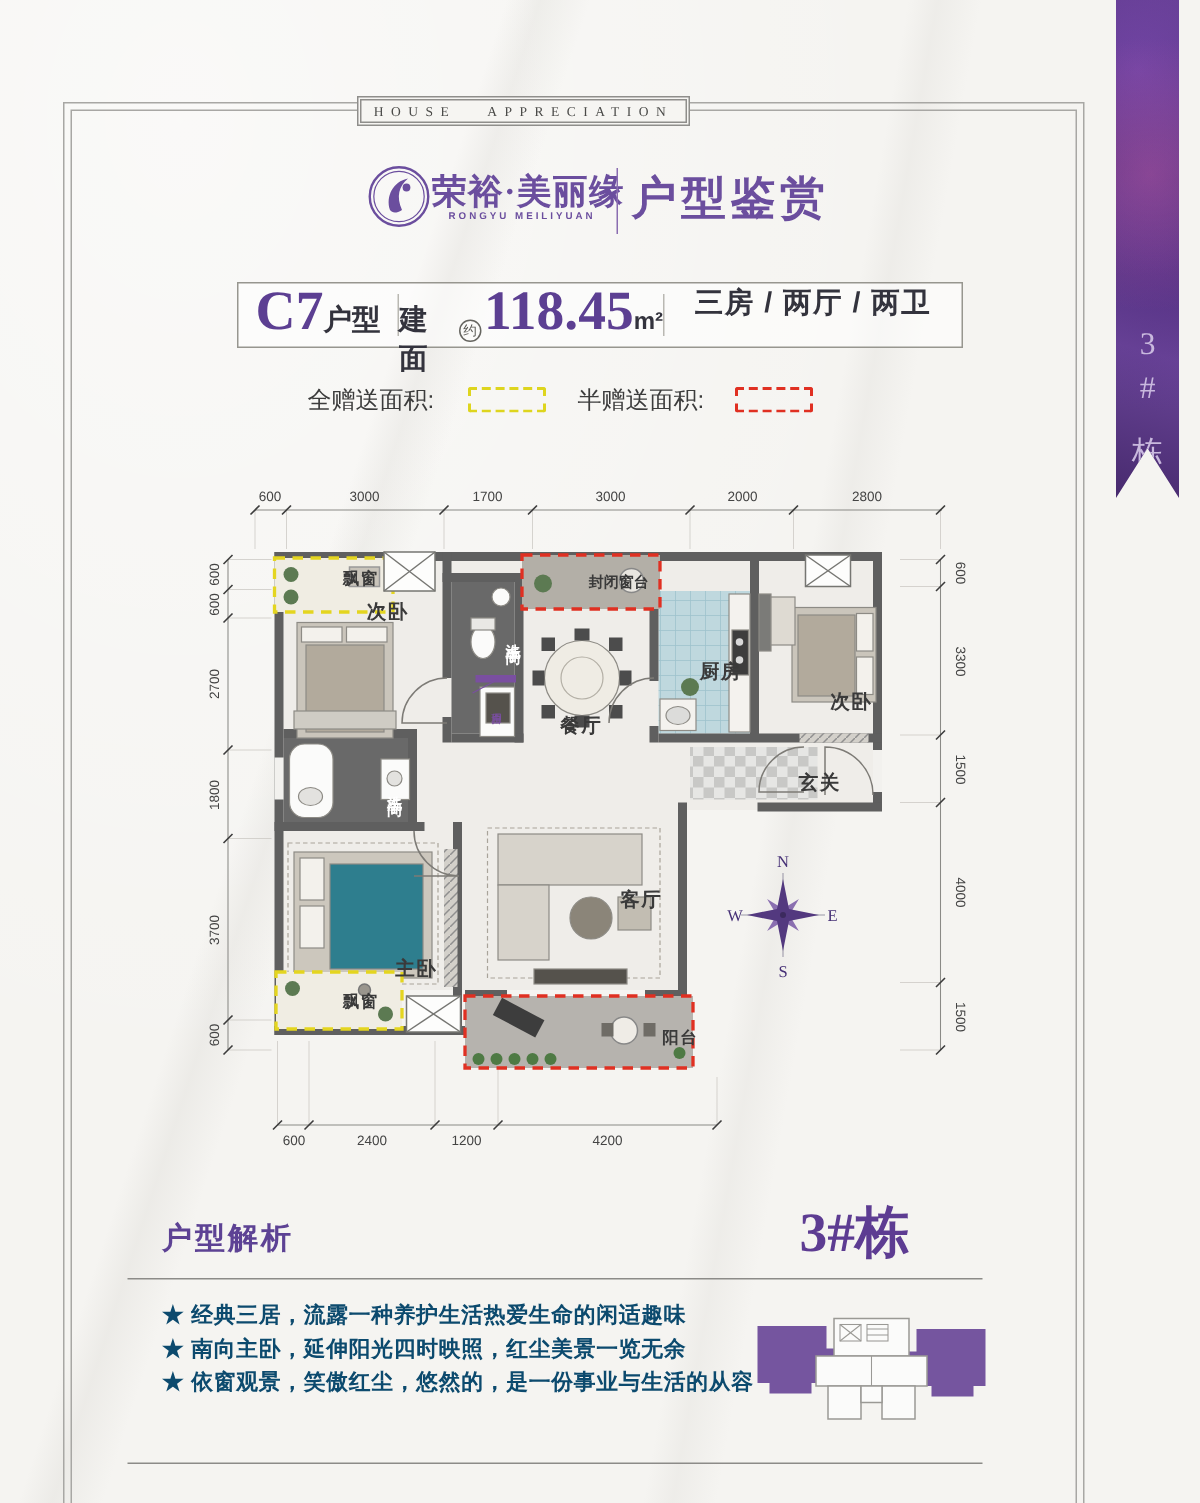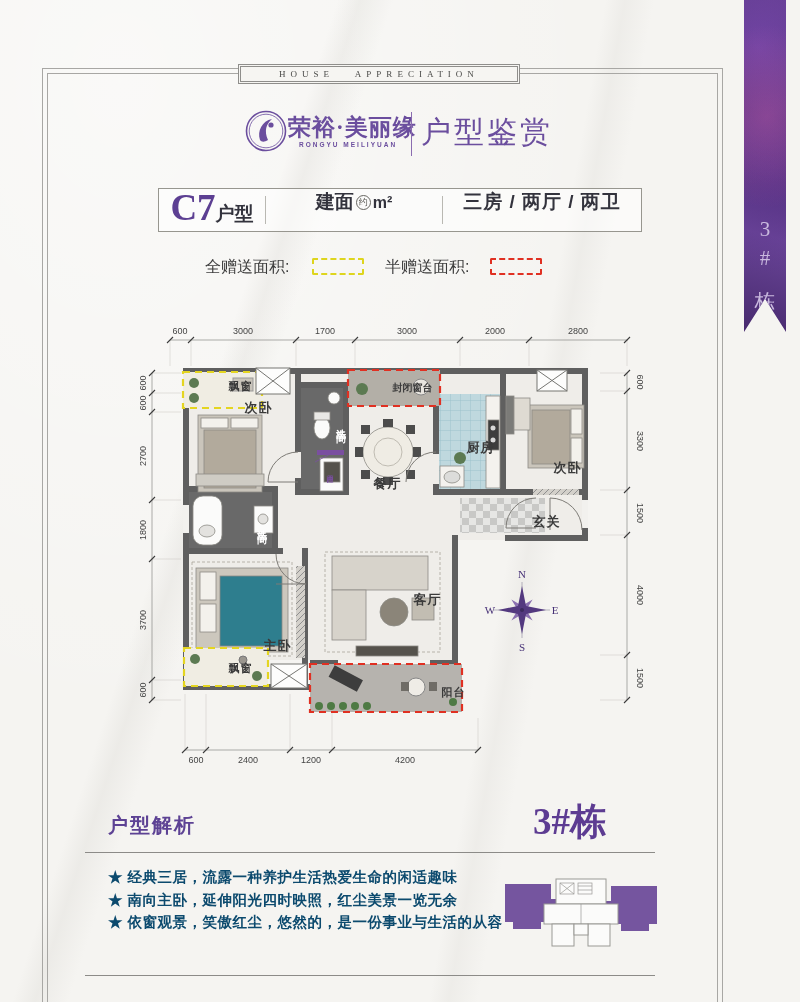--- a/index.html
+++ b/index.html
@@ -7,34 +7,34 @@
         background:#f5f4f1;font-family:"Liberation Sans",sans-serif;}
   .page::before{content:"";position:absolute;inset:0;pointer-events:none;
         background:
           linear-gradient(108deg,transparent 30%,rgba(205,203,197,.22) 32%,transparent 35%),
           linear-gradient(100deg,transparent 62%,rgba(205,203,197,.18) 64%,transparent 67%),
           radial-gradient(ellipse at 15% 8%,rgba(255,255,255,.5),transparent 50%);}
   .frame{position:absolute;border:1px solid #a8a7a4;}
   .frame.outer{left:42px;top:68px;width:679px;height:980px;}
   .frame.inner{left:47px;top:73px;width:669px;height:970px;}
 
-  .banner{position:absolute;left:238px;top:64px;width:282px;height:20px;
+  .banner{position:absolute;left:238px;top:64px;width:222px;height:20px;
           background:#f6f5f2;border:1px solid #8f8e8b;box-sizing:border-box;padding:1px;}
   .banner .in{height:100%;border:1px solid #8f8e8b;box-sizing:border-box;
           display:flex;align-items:center;justify-content:center;
           font-family:"Liberation Serif",serif;font-size:9px;color:#4a4a48;
           letter-spacing:5px;word-spacing:14px;white-space:nowrap;}
 
   .brand-name{position:absolute;left:288px;top:112px;font-family:"Liberation Serif",serif;
           font-size:23px;font-weight:bold;color:#6b4e9e;letter-spacing:1px;}
   .brand-en{position:absolute;left:299px;top:141px;font-size:6.5px;color:#6b4e9e;
           letter-spacing:2px;font-weight:bold;}
   .brand-divider{position:absolute;left:411px;top:112px;width:1px;height:44px;background:#8a6cb0;}
   .section-title{position:absolute;left:421px;top:112px;font-size:30px;color:#6b4e9e;
-          font-weight:400;letter-spacing:3px;}
+          font-weight:700;letter-spacing:3px;}
 
   .unit-bar{position:absolute;left:158px;top:188px;width:484px;height:44px;
           border:1px solid #97968f;background:rgba(255,255,255,.55);box-sizing:border-box;
           display:flex;align-items:flex-start;}
   .unit-bar .sec{display:flex;align-items:baseline;justify-content:center;}
   .unit-bar .vdiv{width:1px;height:28px;background:#b9b8b2;align-self:center;}
   .big-serif{font-family:"Liberation Serif",serif;font-size:37px;font-weight:bold;
           color:#5c3f92;line-height:1;}
   .dark{font-size:19px;color:#33333d;font-weight:bold;}
   .approx{display:inline-block;width:13px;height:13px;border:1px solid #666560;border-radius:50%;
@@ -104,20 +104,21 @@
 
   <div class="unit-bar">
     <div class="sec" style="width:106px">
       <span class="big-serif">C7</span>
       <span class="dark">户型</span>
     </div>
     <div class="vdiv"></div>
     <div class="sec" style="flex:1">
       <span class="dark">建面</span>
       <span class="approx">约</span>
+      <span class="big-serif">118.45</span>
       <span class="unit">m²</span>
     </div>
     <div class="vdiv"></div>
     <div class="sec" style="width:198px">
       <span class="dark" style="letter-spacing:1px">三房 / 两厅 / 两卫</span>
     </div>
   </div>
 
   <div class="legend">
     <span class="lab" style="left:205px">全赠送面积:</span>

